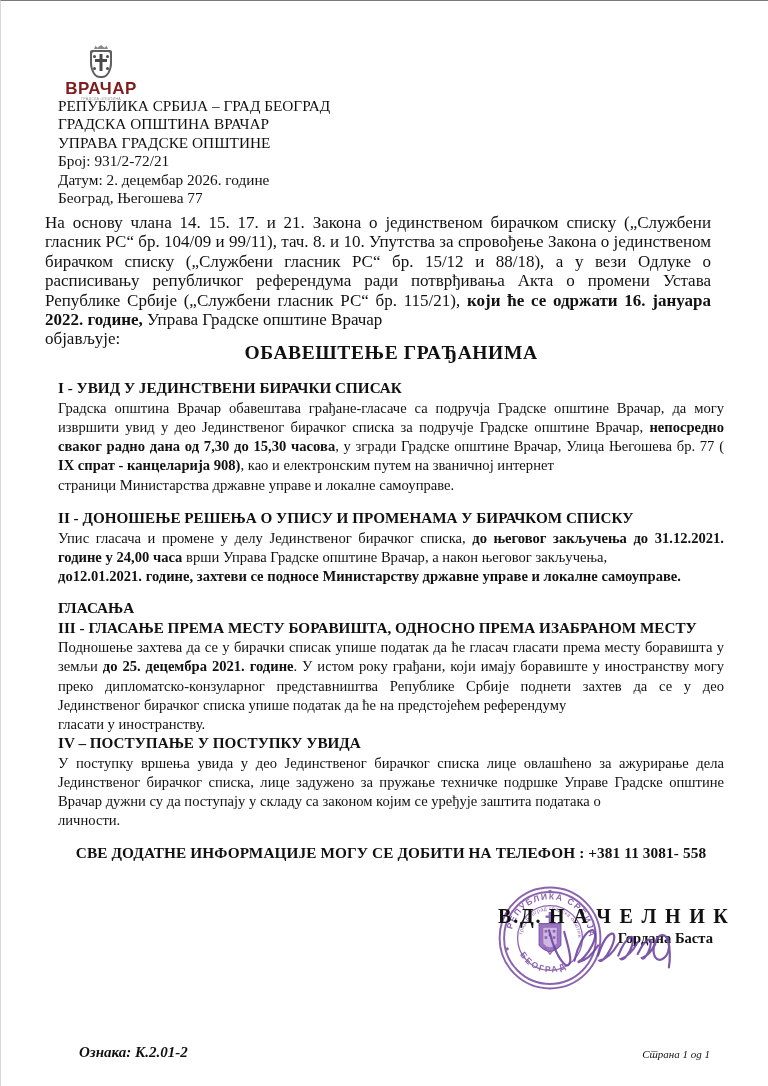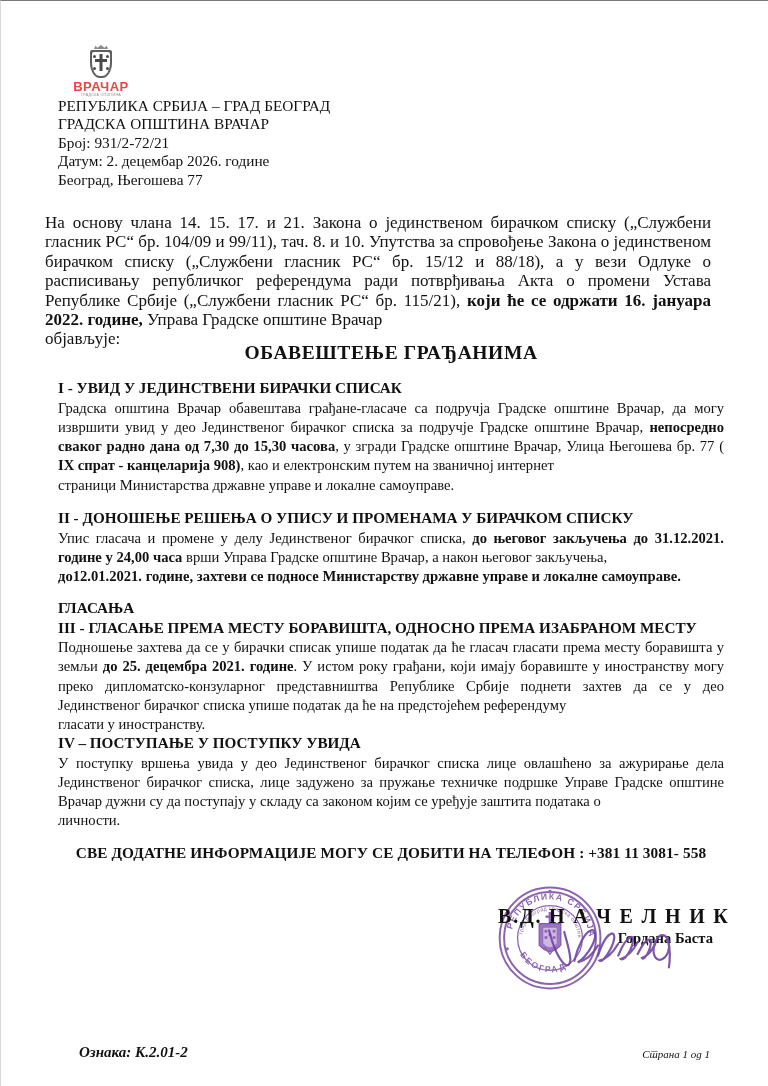--- a/index.html
+++ b/index.html
@@ -81,23 +81,23 @@
     border-radius: 50%;
   }
   .logo-shield .fs1 { top: 10px; left: 5px; }
   .logo-shield .fs2 { top: 10px; right: 5px; }
   .logo-shield .fs3 { top: 22px; left: 5px; }
   .logo-shield .fs4 { top: 22px; right: 5px; }
 
   .logo-word {
     font-family: "Liberation Sans", "DejaVu Sans", sans-serif;
     font-weight: bold;
-    font-size: 13px;
+    font-size: 17px;
     letter-spacing: 0.5px;
-    color: #ef4444;
+    color: #7f1d1d;
   }
   .logo-sub {
     font-family: "Liberation Sans", "DejaVu Sans", sans-serif;
     font-size: 3.6px;
     letter-spacing: 0.3px;
     color: #8d8d8d;
     margin-top: 1px;
   }
 
   
@@ -247,20 +247,21 @@
       <span class="fs fs3"></span>
       <span class="fs fs4"></span>
     </div>
     <div class="logo-word">ВРАЧАР</div>
     <div class="logo-sub">ГРАДСКА ОПШТИНА</div>
   </div>
 
   <div class="header">
     <div class="line">РЕПУБЛИКА СРБИЈА – ГРАД БЕОГРАД</div>
     <div class="line">ГРАДСКА ОПШТИНА ВРАЧАР</div>
+    <div class="line">УПРАВА ГРАДСКЕ ОПШТИНЕ</div>
     <div class="line">Број: 931/2-72/21</div>
     <div class="line">Датум: 2. децембар 2026. године</div>
     <div class="line">Београд, Његошева 77</div>
   </div>
 
   <div class="intro">
     <span>На основу члана 14. 15. 17. и 21. Закона о јединственом бирачком списку („Службени гласник РС“ бр. 104/09 и 99/11), тач. 8. и  10. Упутства за спровођење Закона о јединственом бирачком списку („Службени гласник РС“ бр. 15/12 и 88/18), а у вези Одлуке о расписивању републичког референдума ради потврђивања Акта о промени Устава Републике  Србије („Службени гласник РС“ бр. 115/21), </span><b>који ће се одржати 16. јануара 2022. године,</b><span> Управа Градске општине Врачар</span>
     <div class="last-line">објављује:</div>
   </div>
 

